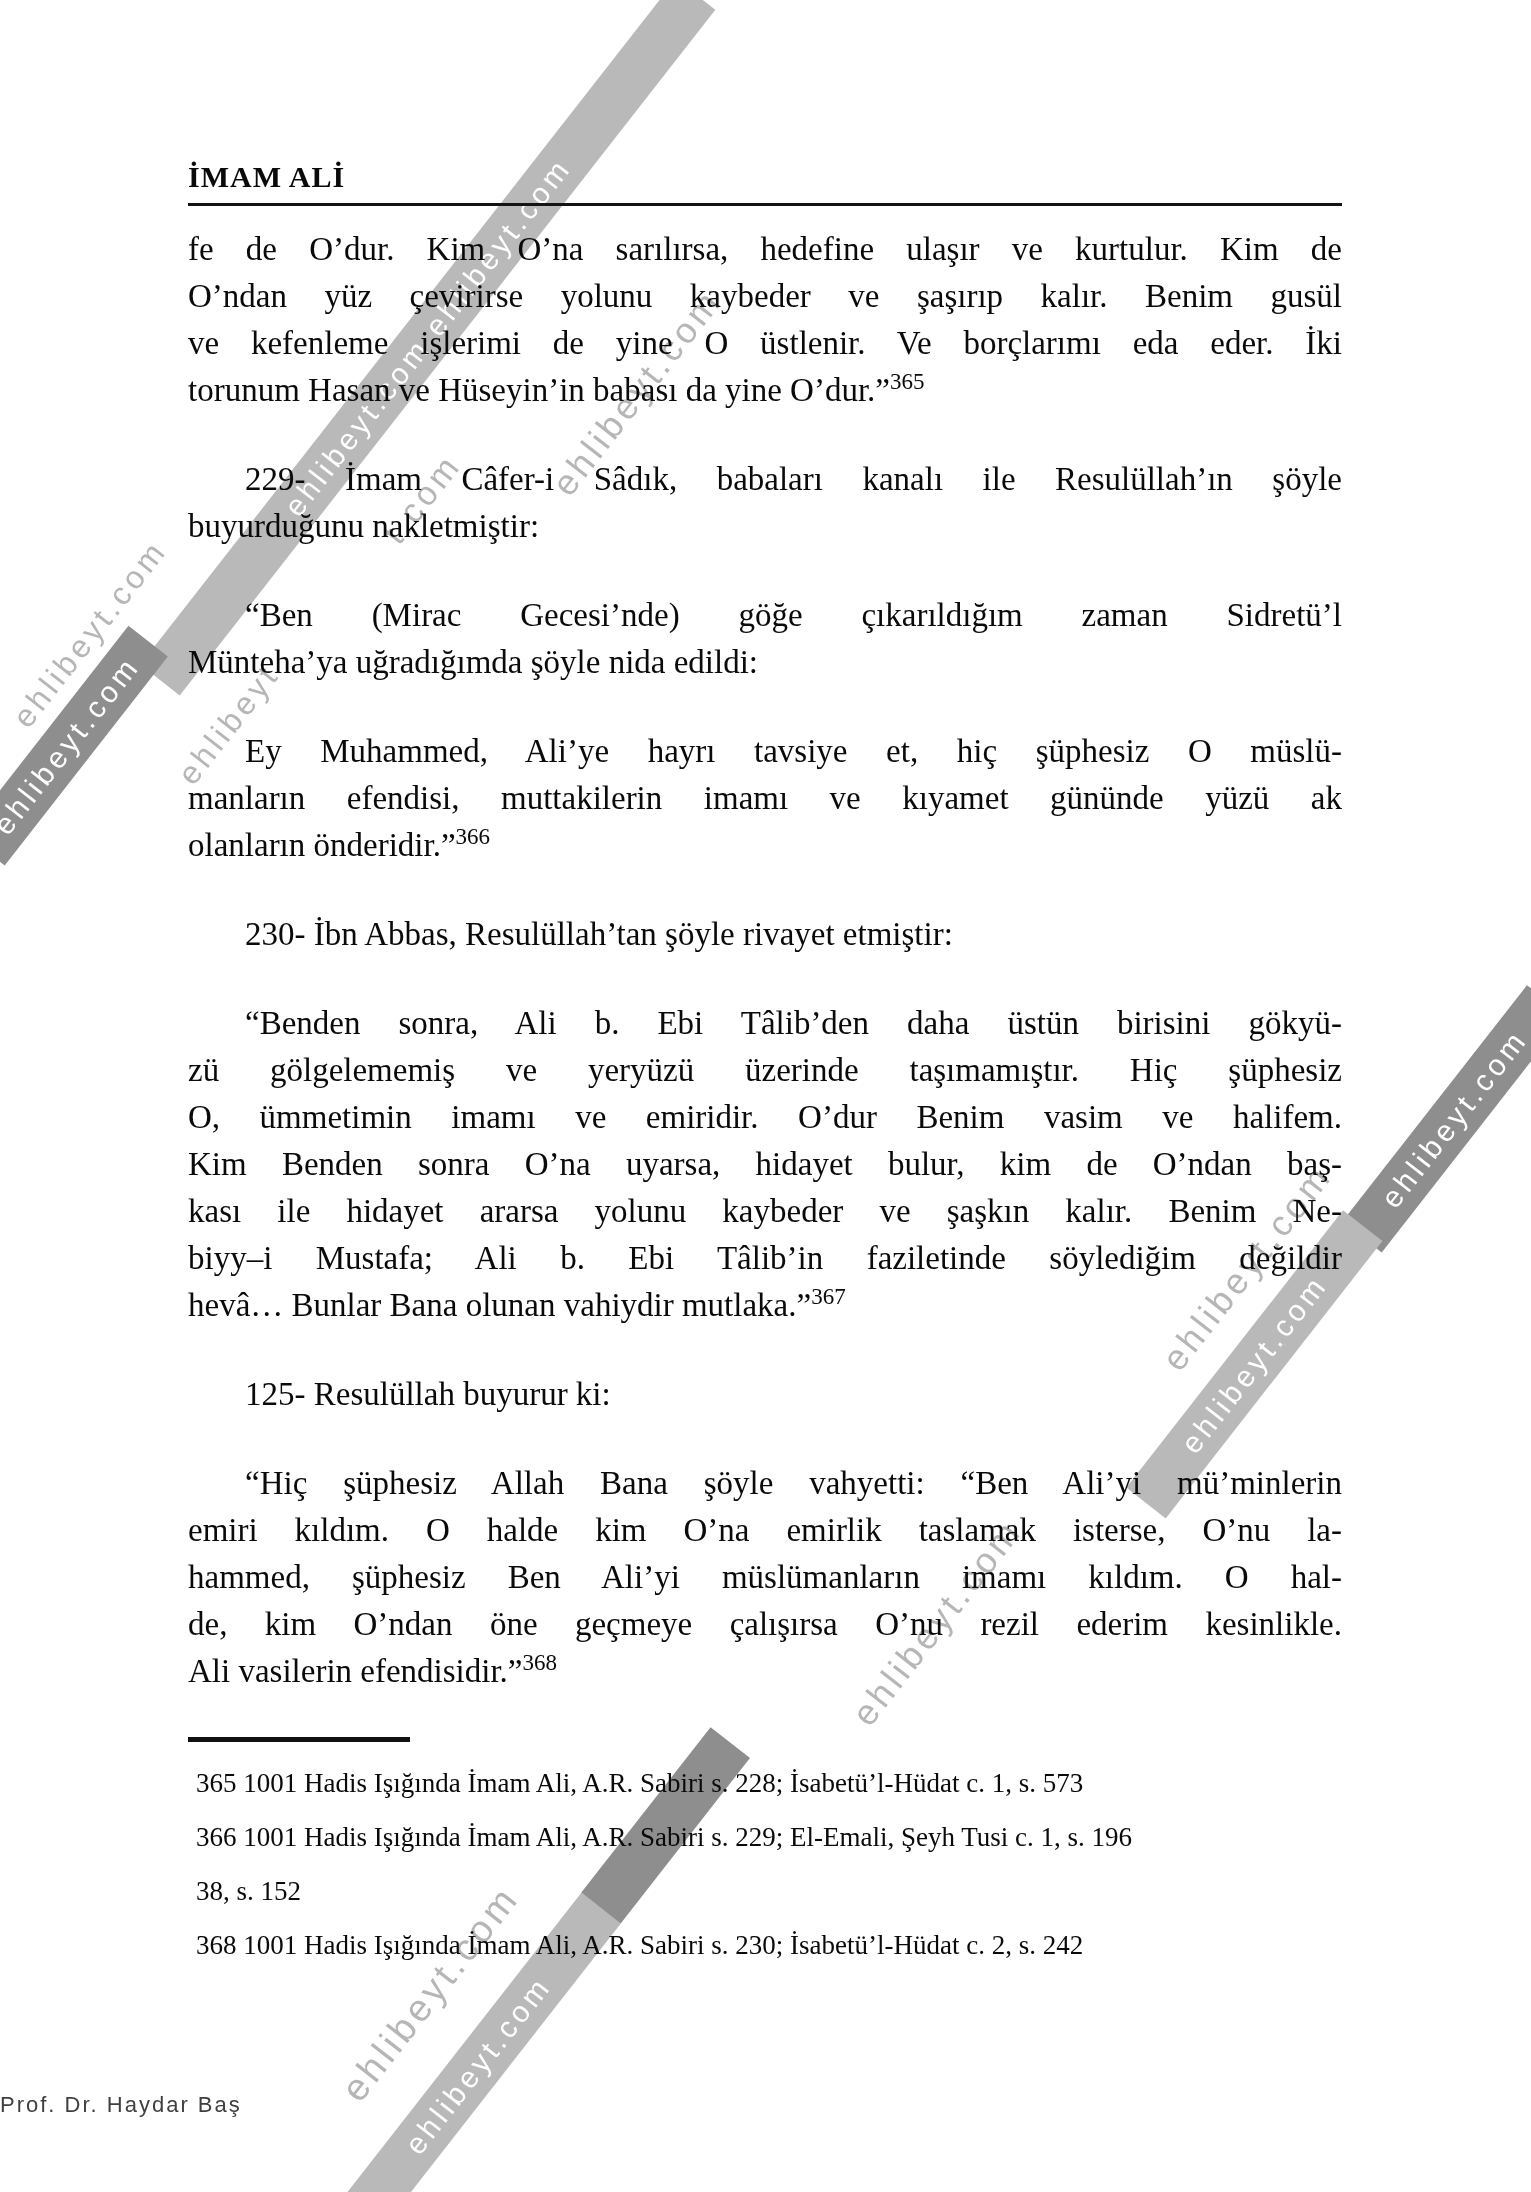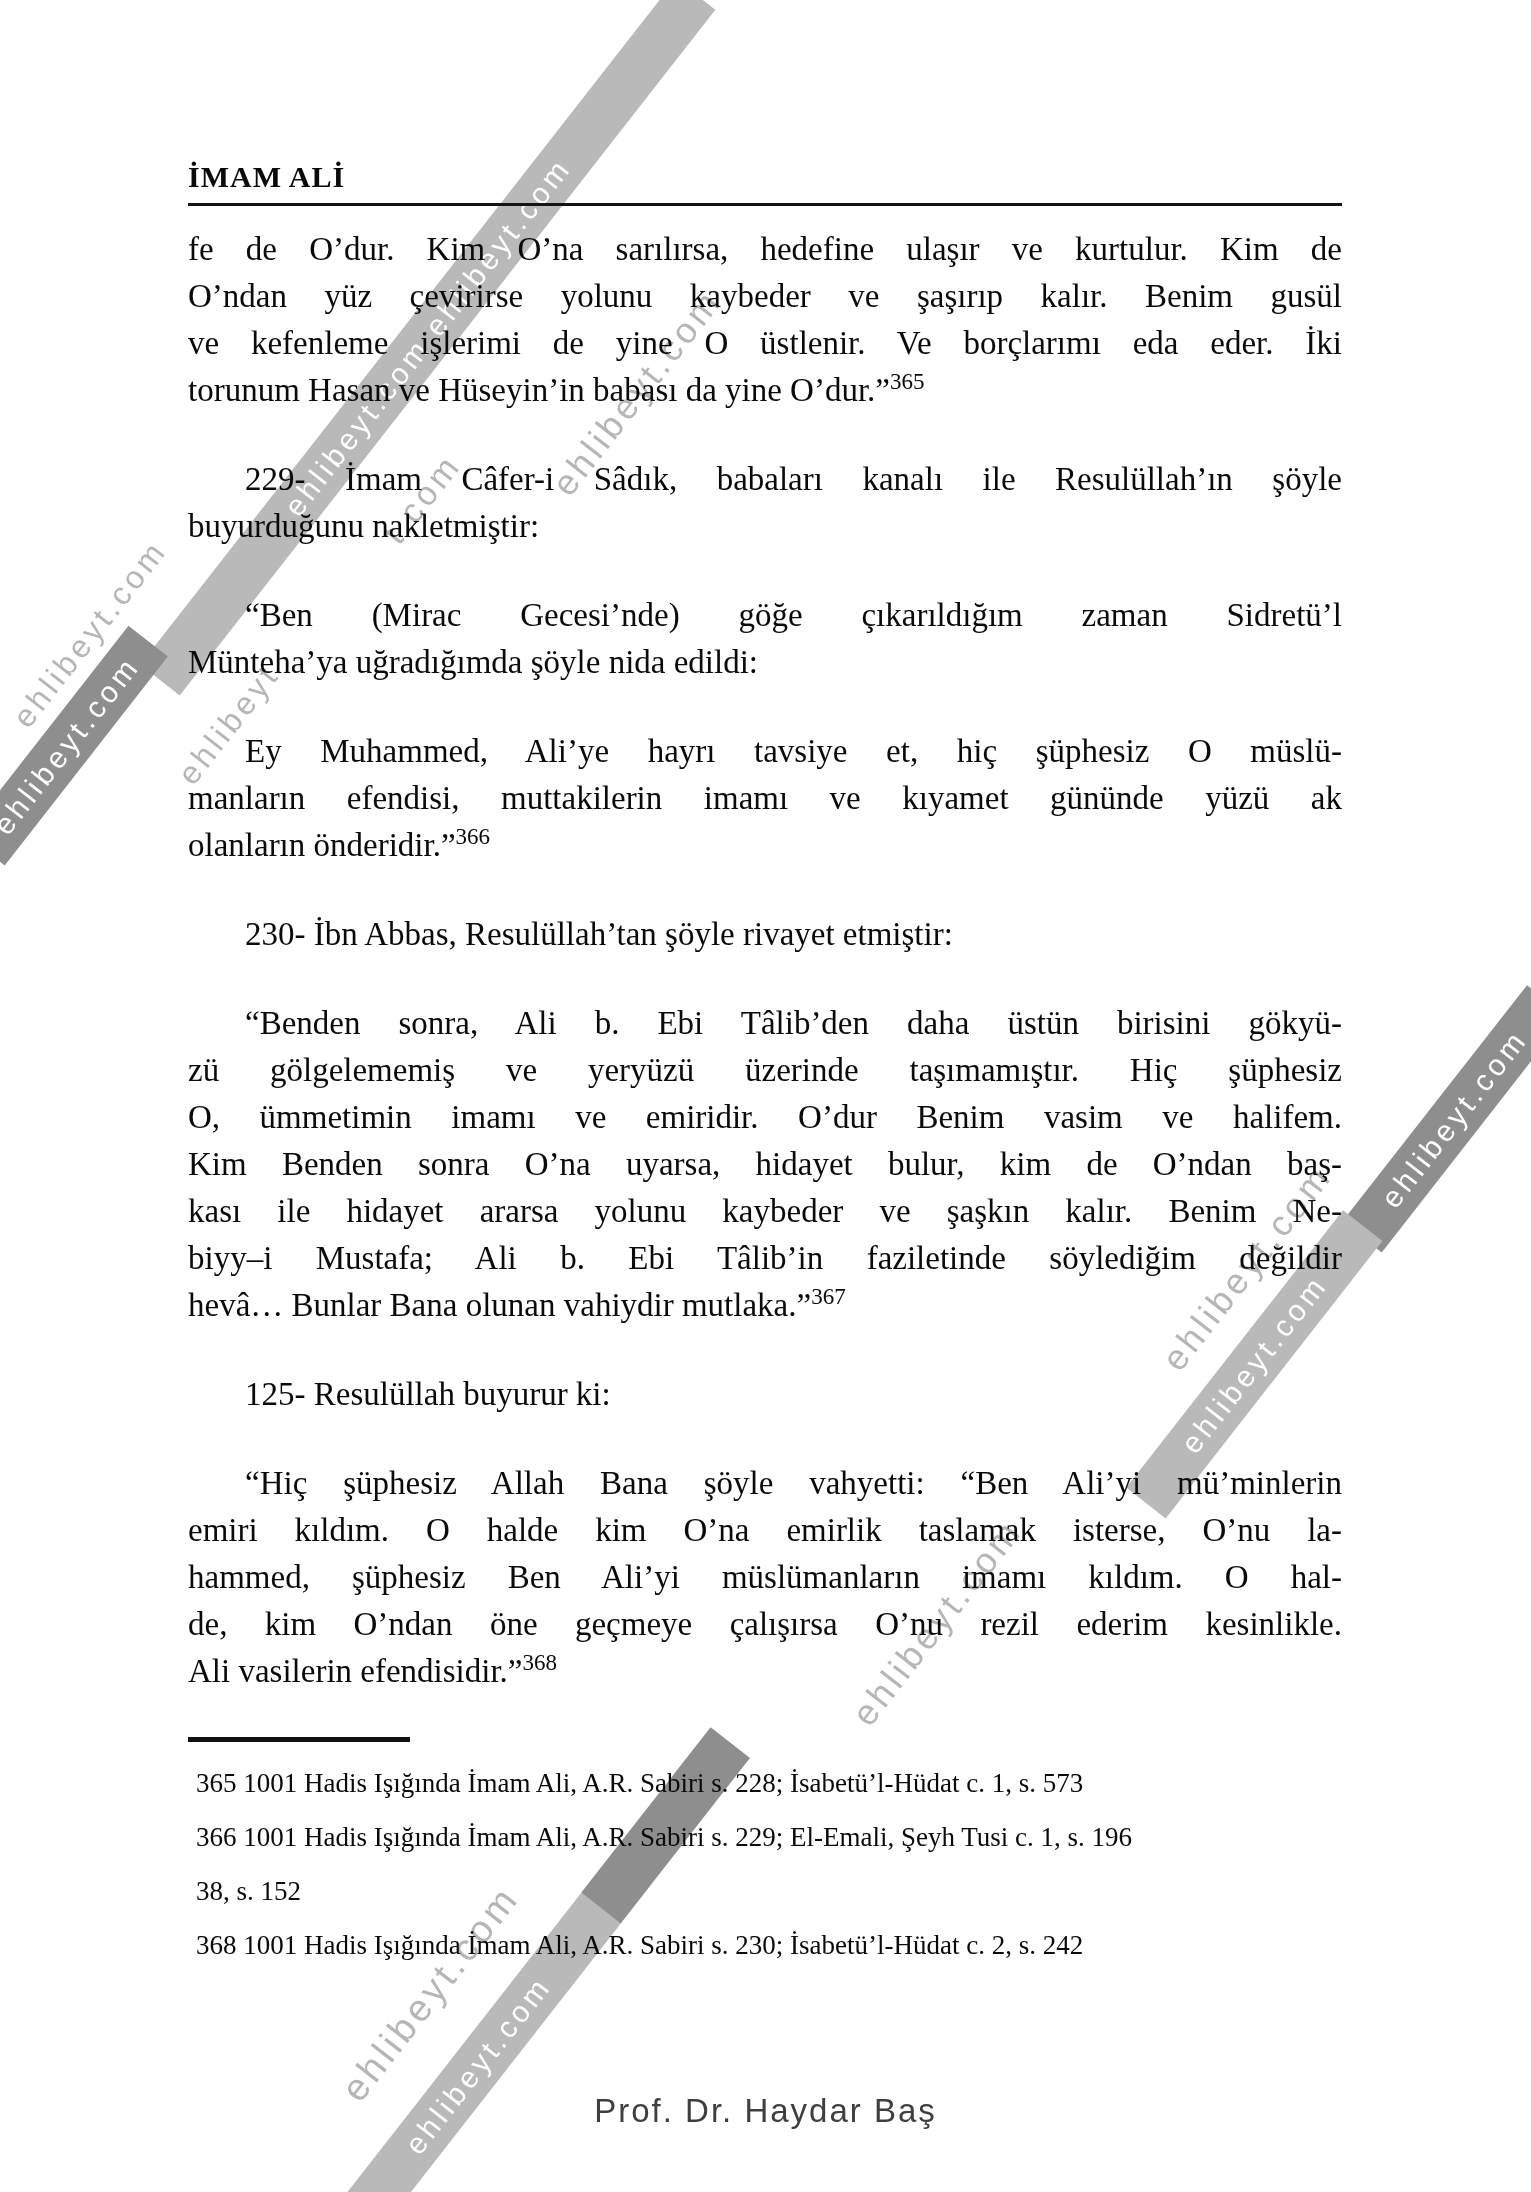--- a/index.html
+++ b/index.html
@@ -60,23 +60,23 @@
   .bodyline{display:block;text-align:justify;text-align-last:justify}
   .bodyline.lastline{text-align-last:left}
   .bodyline.indent{text-indent:57px}
   sup.fnref{font-size:23px;line-height:0;vertical-align:super}
   .footnote-rule{width:222px;height:5px;background:#111;margin:4px 0 18px 0}
   .footnotes{font-size:27px;line-height:46px}
   .footnote{margin:8px}
   .fnline{display:block}
   .page-footer{
     position:absolute;left:0;top:2092px;width:100%;
-    text-align:center;z-index:2;
+    z-index:2;
     font-family:"Liberation Sans",sans-serif;
-    font-size:33px;letter-spacing:2px;color:#3f3f3f;
+    font-size:22px;letter-spacing:2px;color:#3f3f3f;
   }
 </style>
 </head>
 <body>
 
 <div class="page">
 
   <div class="wm wm-band tone-light wmb1">ehlibeyt.com    ehlibeyt.com</div>
   <div class="wm wm-band tone-dark wmb2">ehlibeyt.com</div>
   <div class="wm wm-band tone-dark wmb3">ehlibeyt.com</div>

